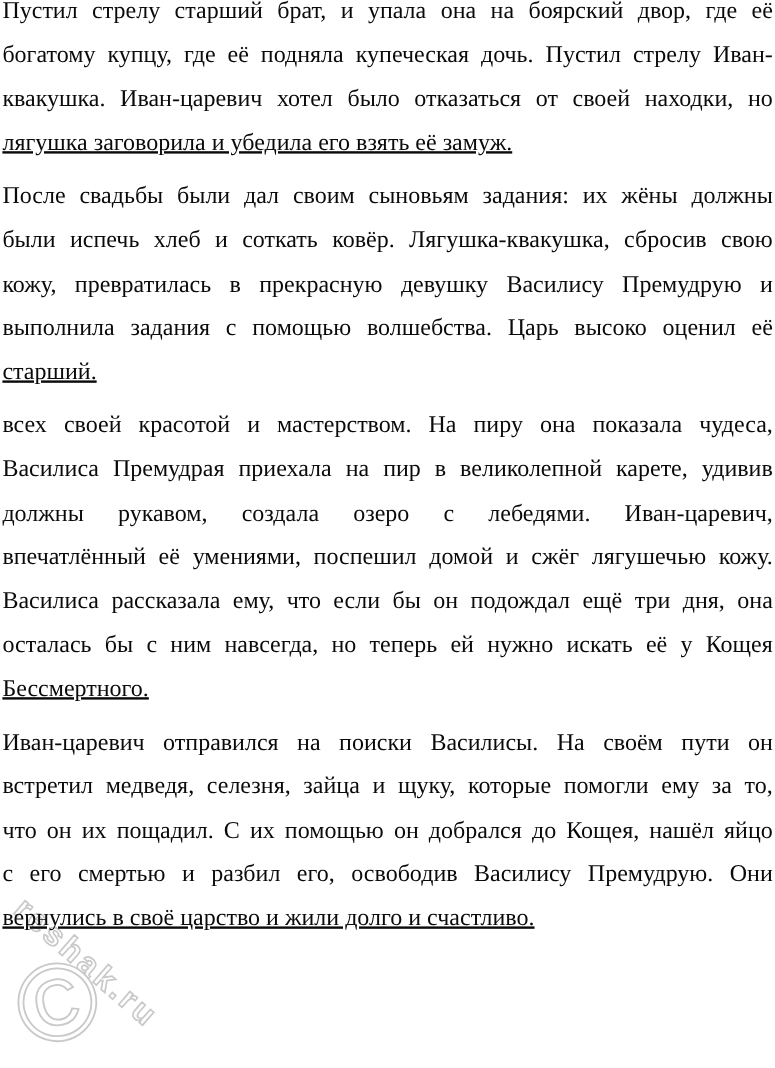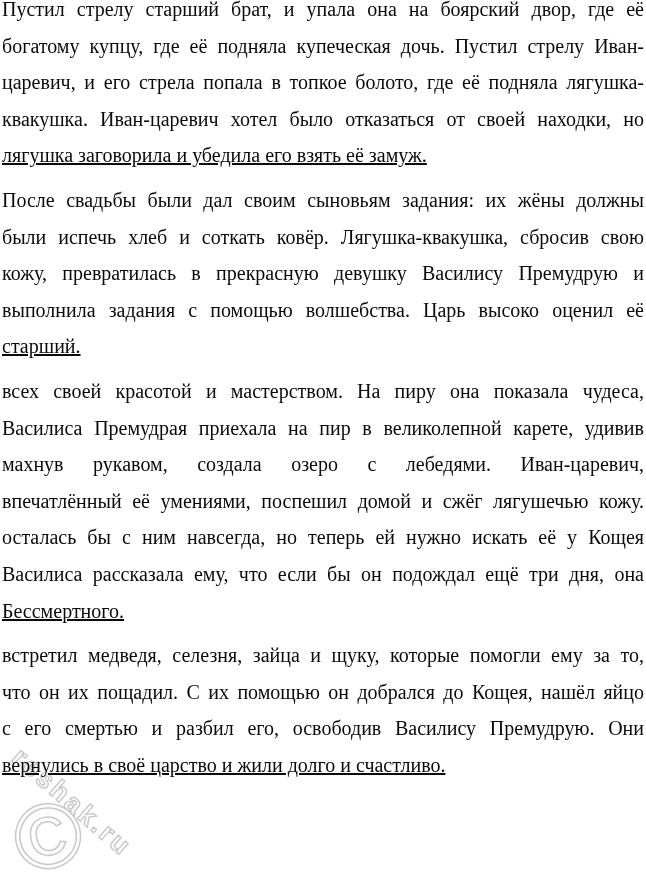--- a/index.html
+++ b/index.html
@@ -69,39 +69,39 @@
 
 <div class="watermark">
   <span class="wm-text">reshak.ru</span>
   <span class="wm-copy">©</span>
 </div>
 
 <main class="page">
     <div class="para">
       <div class="line">Пустил стрелу старший брат, и упала она на боярский двор, где её</div>
       <div class="line">богатому купцу, где её подняла купеческая дочь. Пустил стрелу Иван-</div>
-      <div class="line">царевич, и его стрела попала в топкое болото, где её подняла лягушка-</div>
       <div class="line">квакушка. Иван-царевич хотел было отказаться от своей находки, но</div>
       <div class="line pl">лягушка заговорила и убедила его взять её замуж.</div>
     </div>
     <div class="para">
       <div class="line">После свадьбы были дал своим сыновьям задания: их жёны должны</div>
       <div class="line">были испечь хлеб и соткать ковёр. Лягушка-квакушка, сбросив свою</div>
       <div class="line">кожу, превратилась в прекрасную девушку Василису Премудрую и</div>
       <div class="line">выполнила задания с помощью волшебства. Царь высоко оценил её</div>
       <div class="line pl">старший.</div>
     </div>
     <div class="para">
       <div class="line">всех своей красотой и мастерством. На пиру она показала чудеса,</div>
       <div class="line">Василиса Премудрая приехала на пир в великолепной карете, удивив</div>
-      <div class="line">махнув рукавом, создала озеро с лебедями. Иван-царевич,</div>
+      <div class="line">должны рукавом, создала озеро с лебедями. Иван-царевич,</div>
       <div class="line">впечатлённый её умениями, поспешил домой и сжёг лягушечью кожу.</div>
+      <div class="line">Василиса рассказала ему, что если бы он подождал ещё три дня, она</div>
       <div class="line">осталась бы с ним навсегда, но теперь ей нужно искать её у Кощея</div>
-      <div class="line">Василиса рассказала ему, что если бы он подождал ещё три дня, она</div>
       <div class="line pl">Бессмертного.</div>
     </div>
     <div class="para">
+      <div class="line">Иван-царевич отправился на поиски Василисы. На своём пути он</div>
       <div class="line">встретил медведя, селезня, зайца и щуку, которые помогли ему за то,</div>
       <div class="line">что он их пощадил. С их помощью он добрался до Кощея, нашёл яйцо</div>
       <div class="line">с его смертью и разбил его, освободив Василису Премудрую. Они</div>
       <div class="line pl">вернулись в своё царство и жили долго и счастливо.</div>
     </div>
   </main>
 
 </body></html>

